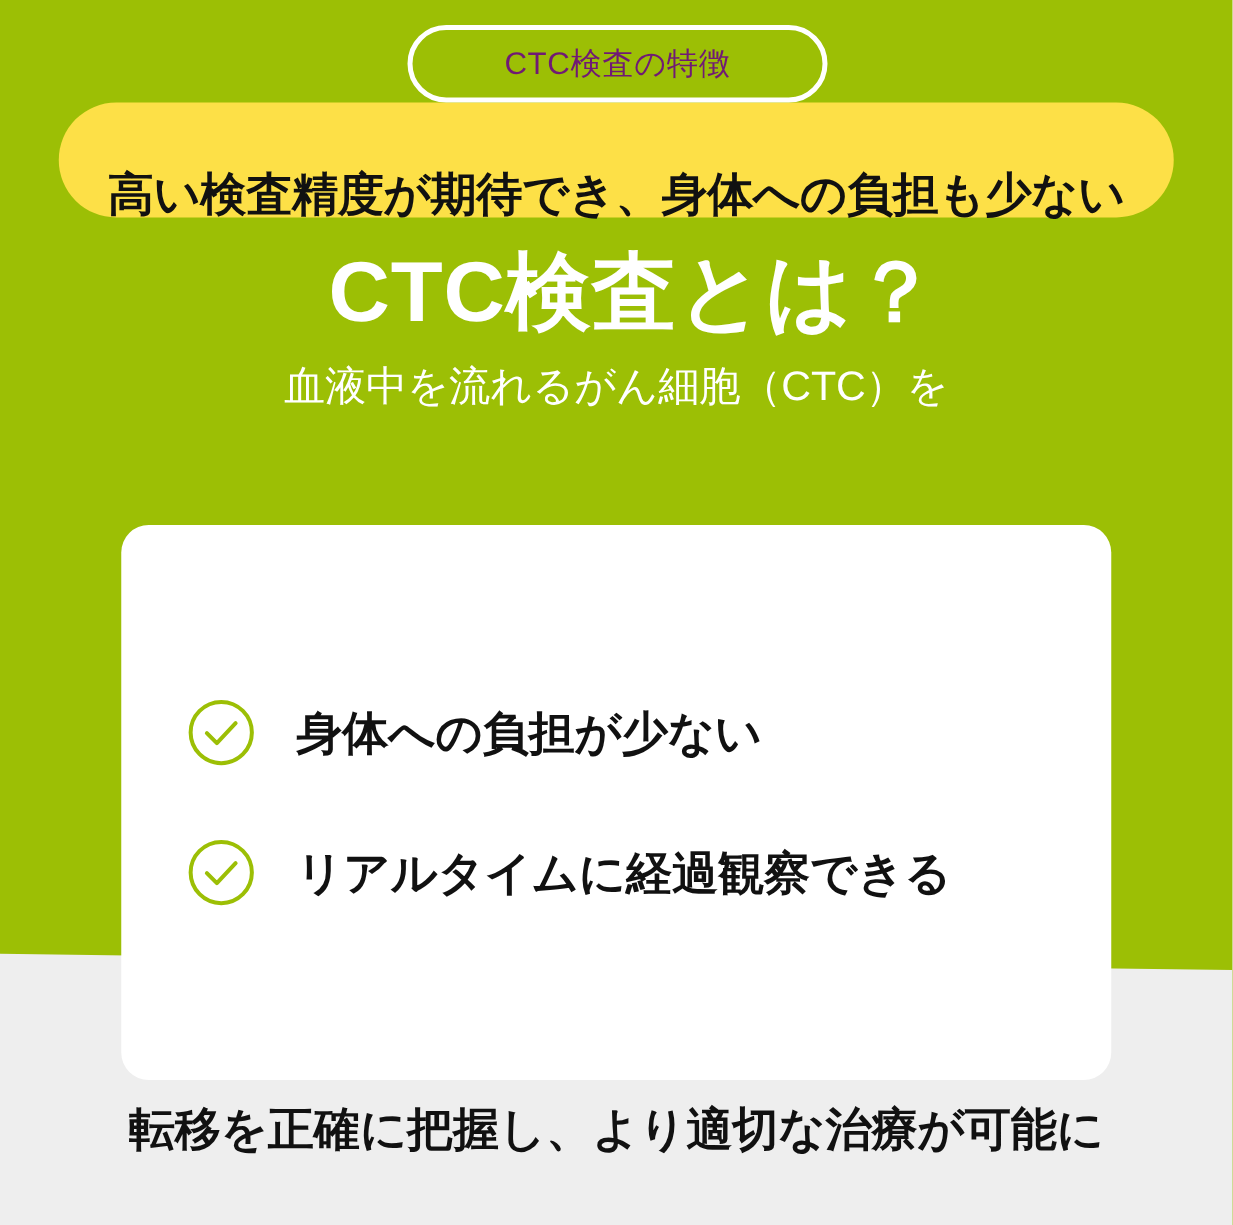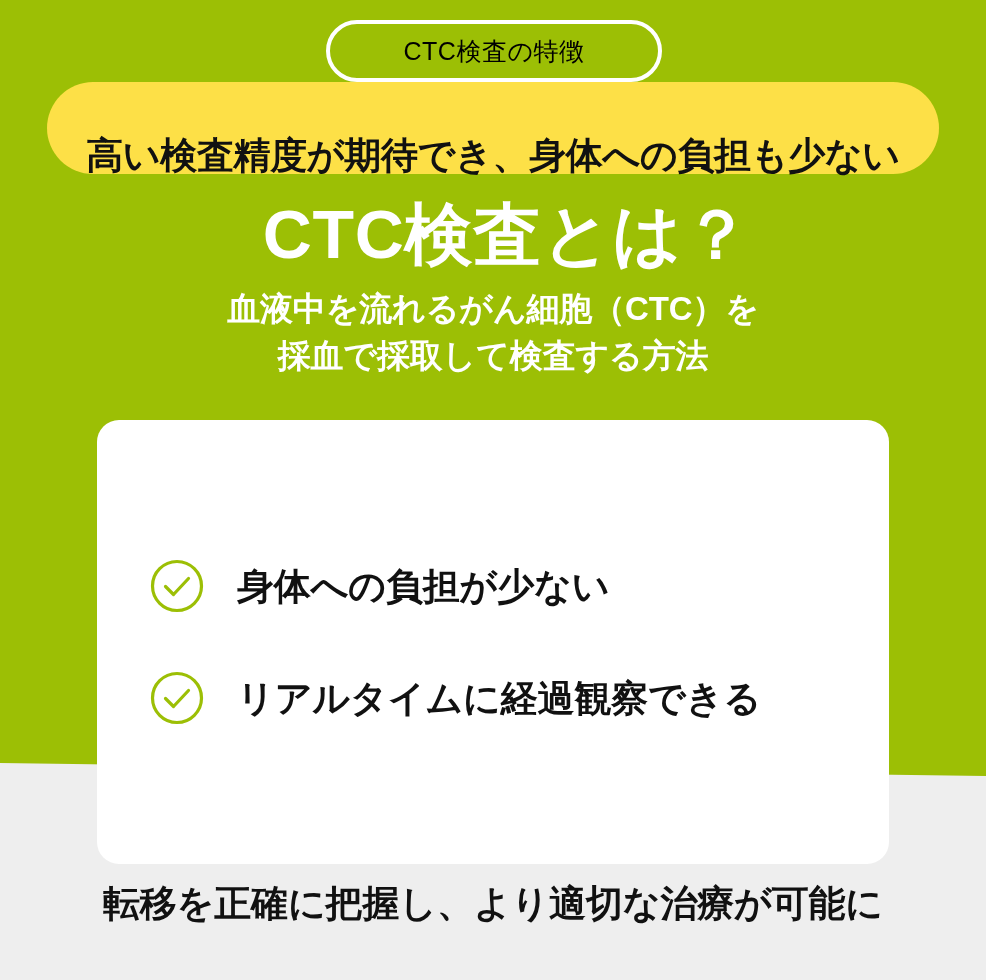--- a/index.html
+++ b/index.html
@@ -46,21 +46,21 @@
     height: 62px;
     background: #9cbf05;
     border: 4px solid #ffffff;
     border-radius: 31px;
     z-index: 4;
     display: flex;
     align-items: center;
     justify-content: center;
   }
   .badge-pill-label {
-    color: #000000;
+    color: #701a75;
     font-size: 25px;
     font-weight: 400;
     letter-spacing: 0.02em;
     line-height: 1;
     white-space: nowrap;
   }
 
   
   .headline-banner {
     position: absolute;
@@ -98,21 +98,21 @@
     font-size: 68px;
     font-weight: 700;
     line-height: 1.12;
     letter-spacing: 0.01em;
     margin-left: 28px;
   }
   .hero-lead {
     margin-top: 14px;
     color: #ffffff;
     font-size: 33px;
-    font-weight: 700;
+    font-weight: 400;
     line-height: 1.42;
     letter-spacing: -0.005em;
   }
 
   
   .feature-card {
     position: absolute;
     left: 97px;
     top: 420px;
     width: 792px;
@@ -191,21 +191,20 @@
   </div>
 
   <div class="headline-banner">
     <span class="headline-banner-text">高い検査精度が期待でき、身体への負担も少ない</span>
   </div>
 
   <div class="hero-text">
     <h1 class="hero-title">CTC検査とは？</h1>
     <p class="hero-lead">
       <span>血液中を流れるがん細胞（CTC）を</span><br>
-      <span>採血で採取して検査する方法</span>
     </p>
   </div>
 
   <div class="feature-card">
     <ul class="feature-list">
 
       <li class="feature-item">
         <svg class="check-icon" viewBox="0 0 56 56">
           <circle cx="28" cy="28" r="24.5" fill="none" stroke="#9cbf05" stroke-width="3.2"></circle>
           <polyline points="16.5,28.5 24.5,36.5 39.5,20.5" fill="none" stroke="#9cbf05" stroke-width="3.2" stroke-linecap="round" stroke-linejoin="round"></polyline>

